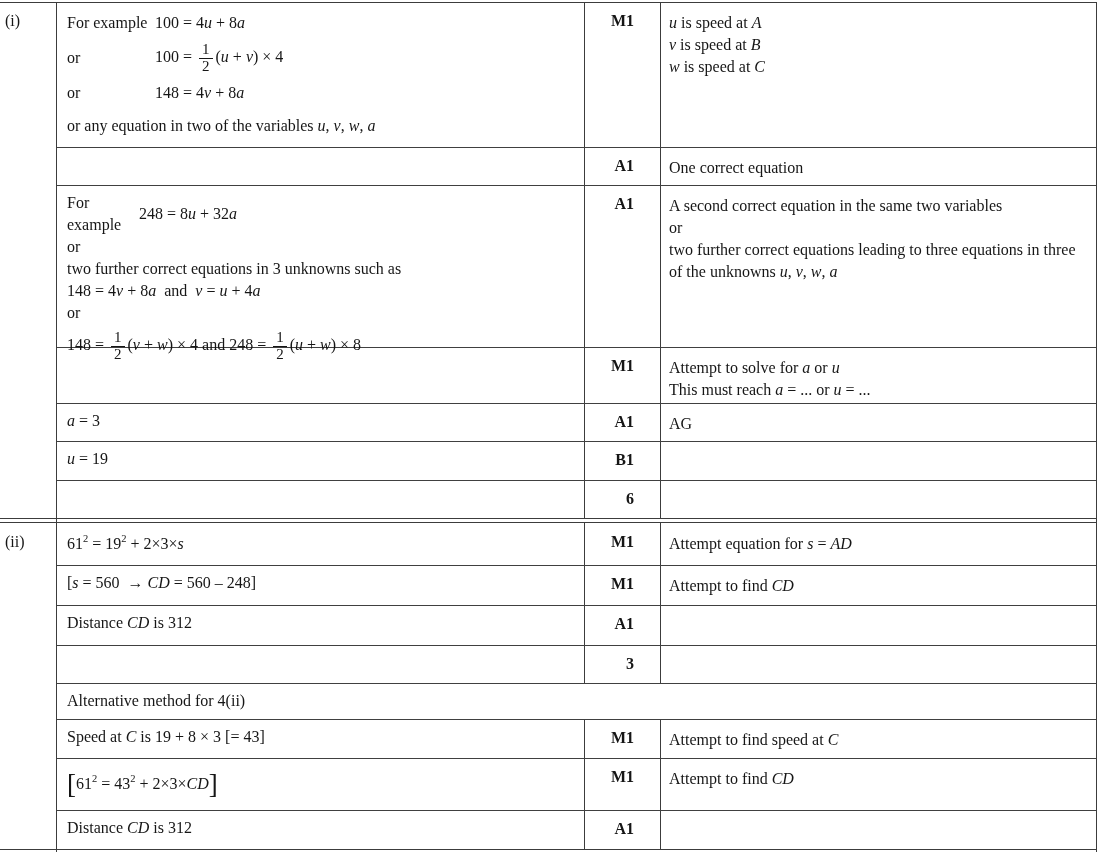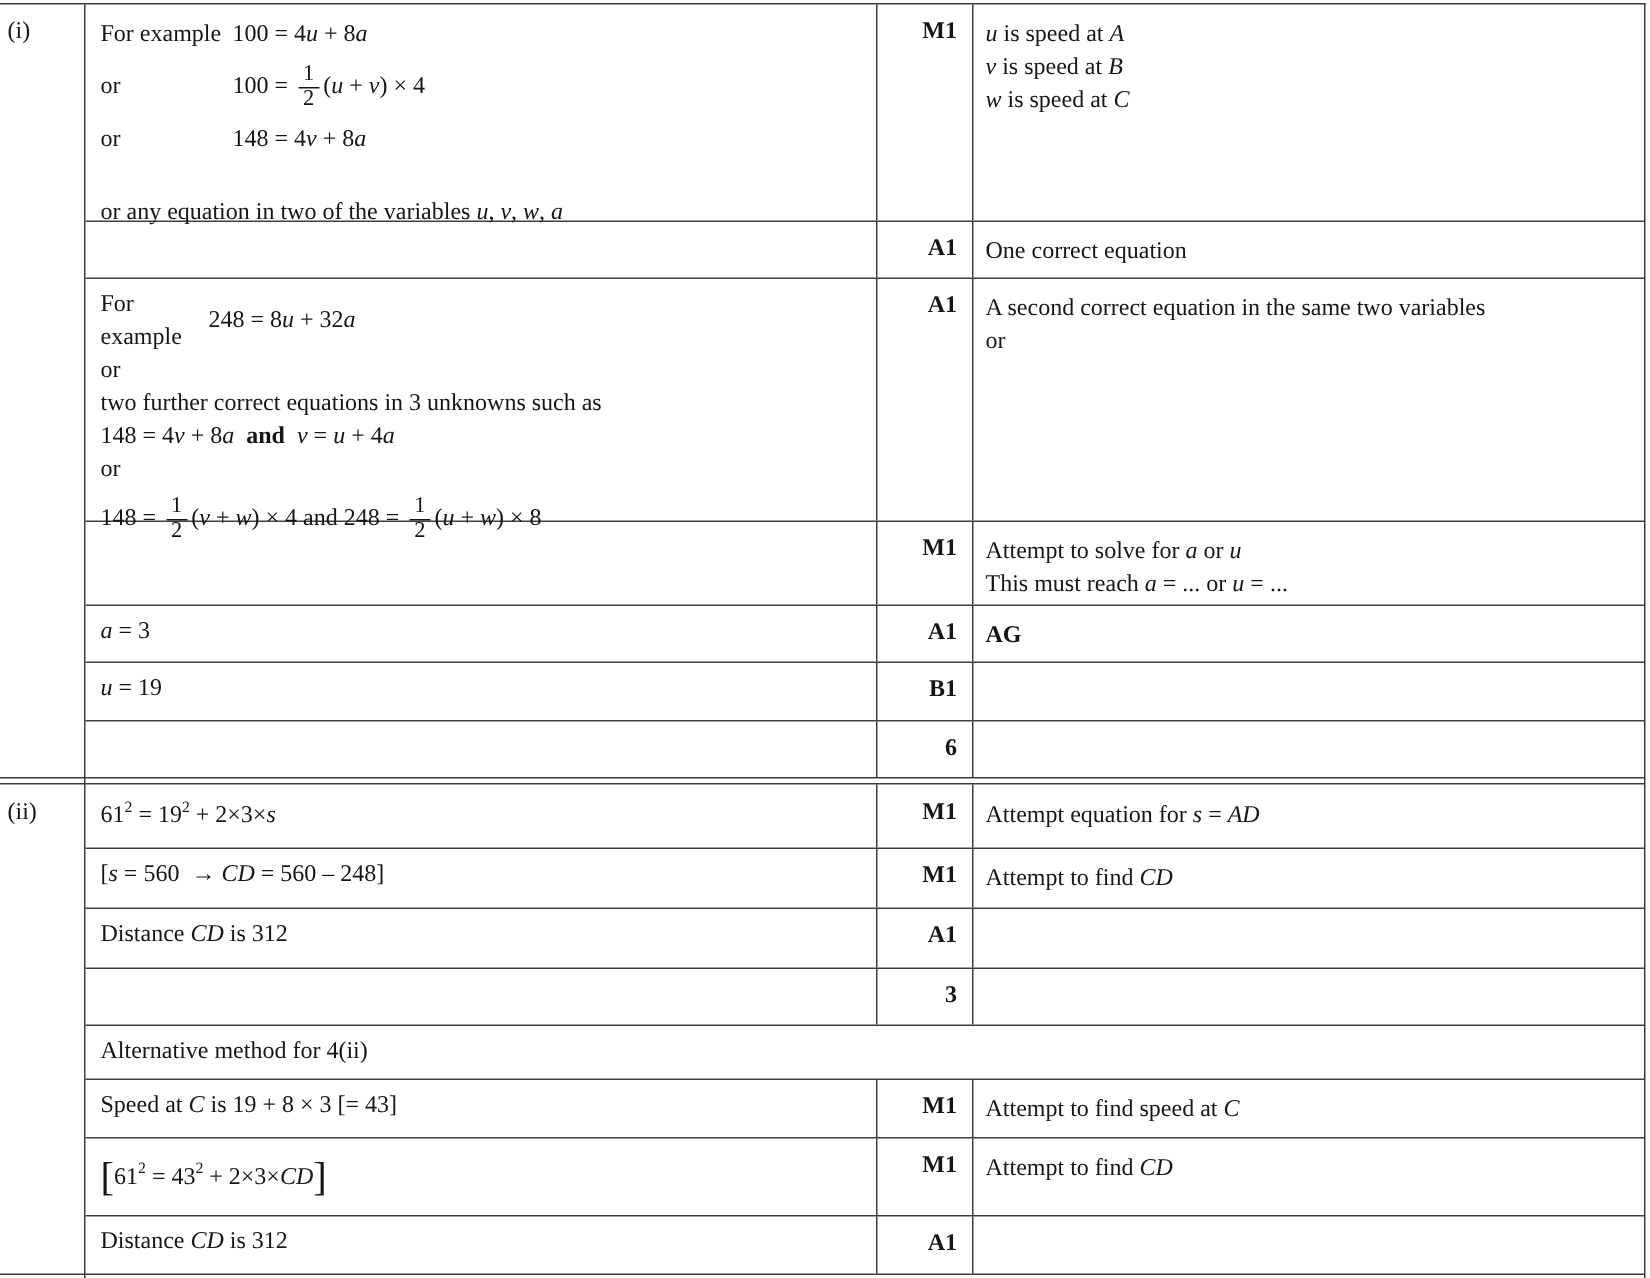--- a/index.html
+++ b/index.html
@@ -11,36 +11,36 @@
   }
   .sheet{position:relative;width:1100px;height:852px;padding-top:2px}
   .tbl{position:relative;width:1097px;border-top:1px solid #3c3c3c;border-right:1px solid #3c3c3c}
   .vline{position:absolute;left:56px;top:0;height:850px;width:1px;background:#3c3c3c;z-index:2}
   .section{display:flex}
   .partcol{width:57px;flex-shrink:0;padding:9px 0 0 5px}
   .rows{flex:1;display:flex;flex-direction:column}
   .row{display:flex;border-bottom:1px solid #404040}
   .row.last{border-bottom:none}
   .ans{width:527px;flex-shrink:0;padding:8px 10px 0 10px}
-  .mark{width:65px;flex-shrink:0;border-left:1px solid #3c3c3c;border-right:1px solid #3c3c3c;
-        text-align:right;padding:9px 10px 0 0;font-weight:bold}
+  .mark{width:77px;flex-shrink:0;border-left:1px solid #3c3c3c;border-right:1px solid #3c3c3c;
+        text-align:right;padding:9px 26px 0 0;font-weight:bold}
   .guid{flex:1;padding:9px 10px 0 8px}
   .gline{line-height:22px}
   .fullrow{flex:1;padding:8px 10px 0 10px;font-weight:normal}
   .sep{height:5px;border-top:1px solid #3c3c3c;border-bottom:1px solid #3c3c3c}
   .botline{height:4px;border-top:1px solid #3c3c3c;border-bottom:1px solid #3c3c3c}
   .eqline{display:flex;align-items:center;min-height:24px}
   .eqline.tall{min-height:46px}
   .lbl{width:88px;flex-shrink:0}
   .lbl2{width:72px;flex-shrink:0}
   .tline{line-height:22px;display:flex;align-items:center;min-height:22px}
   .tline.tall{min-height:44px}
-  .gap-top{margin-top:25px}
+  .gap-top{margin-top:9px}
   .i{font-style:italic}
-  .b{font-weight:bold}
+  .b{font-weight:normal}
   .sup{font-size:10.5px;vertical-align:7px}
   .big{font-size:27px;font-weight:400;vertical-align:-4px;line-height:1}
   .frac{display:inline-block;text-align:center;vertical-align:middle;margin:0 3px;line-height:1.05;font-size:15px}
   .fn{display:block;border-bottom:1px solid #161616;padding:0 3px}
   .fd{display:block}
   .pt6{padding-top:6px}
   .pt10{padding-top:10px}
 </style>
 </head>
 <body>
@@ -100,20 +100,21 @@
             </div>
             <div class="tline">or</div>
             <div class="tline tall">
               <span><span>148 = </span><span class="frac"><span class="fn">1</span><span class="fd">2</span></span><span>(</span><span class="i">v</span><span> + </span><span class="i">w</span><span>) × 4 and 248 = </span><span class="frac"><span class="fn">1</span><span class="fd">2</span></span><span>(</span><span class="i">u</span><span> + </span><span class="i">w</span><span>) × 8</span></span>
             </div>
           </div>
           <div class="mark">A1</div>
           <div class="guid">
             <div class="gline">A second correct equation in the same two variables</div>
             <div class="gline">or</div>
+            <div class="gline"><span>two further correct equations leading to three equations in three of the unknowns </span><span class="i">u</span><span>, </span><span class="i">v</span><span>, </span><span class="i">w</span><span>, </span><span class="i">a</span></div>
           </div>
         </div>
 
         <div class="row" style="height:56px">
           <div class="ans"></div>
           <div class="mark">M1</div>
           <div class="guid">
             <div class="gline"><span>Attempt to solve for </span><span class="i">a</span><span> or </span><span class="i">u</span></div>
             <div class="gline"><span>This must reach </span><span class="i">a</span><span> = ... or </span><span class="i">u</span><span> = ...</span></div>
           </div>

